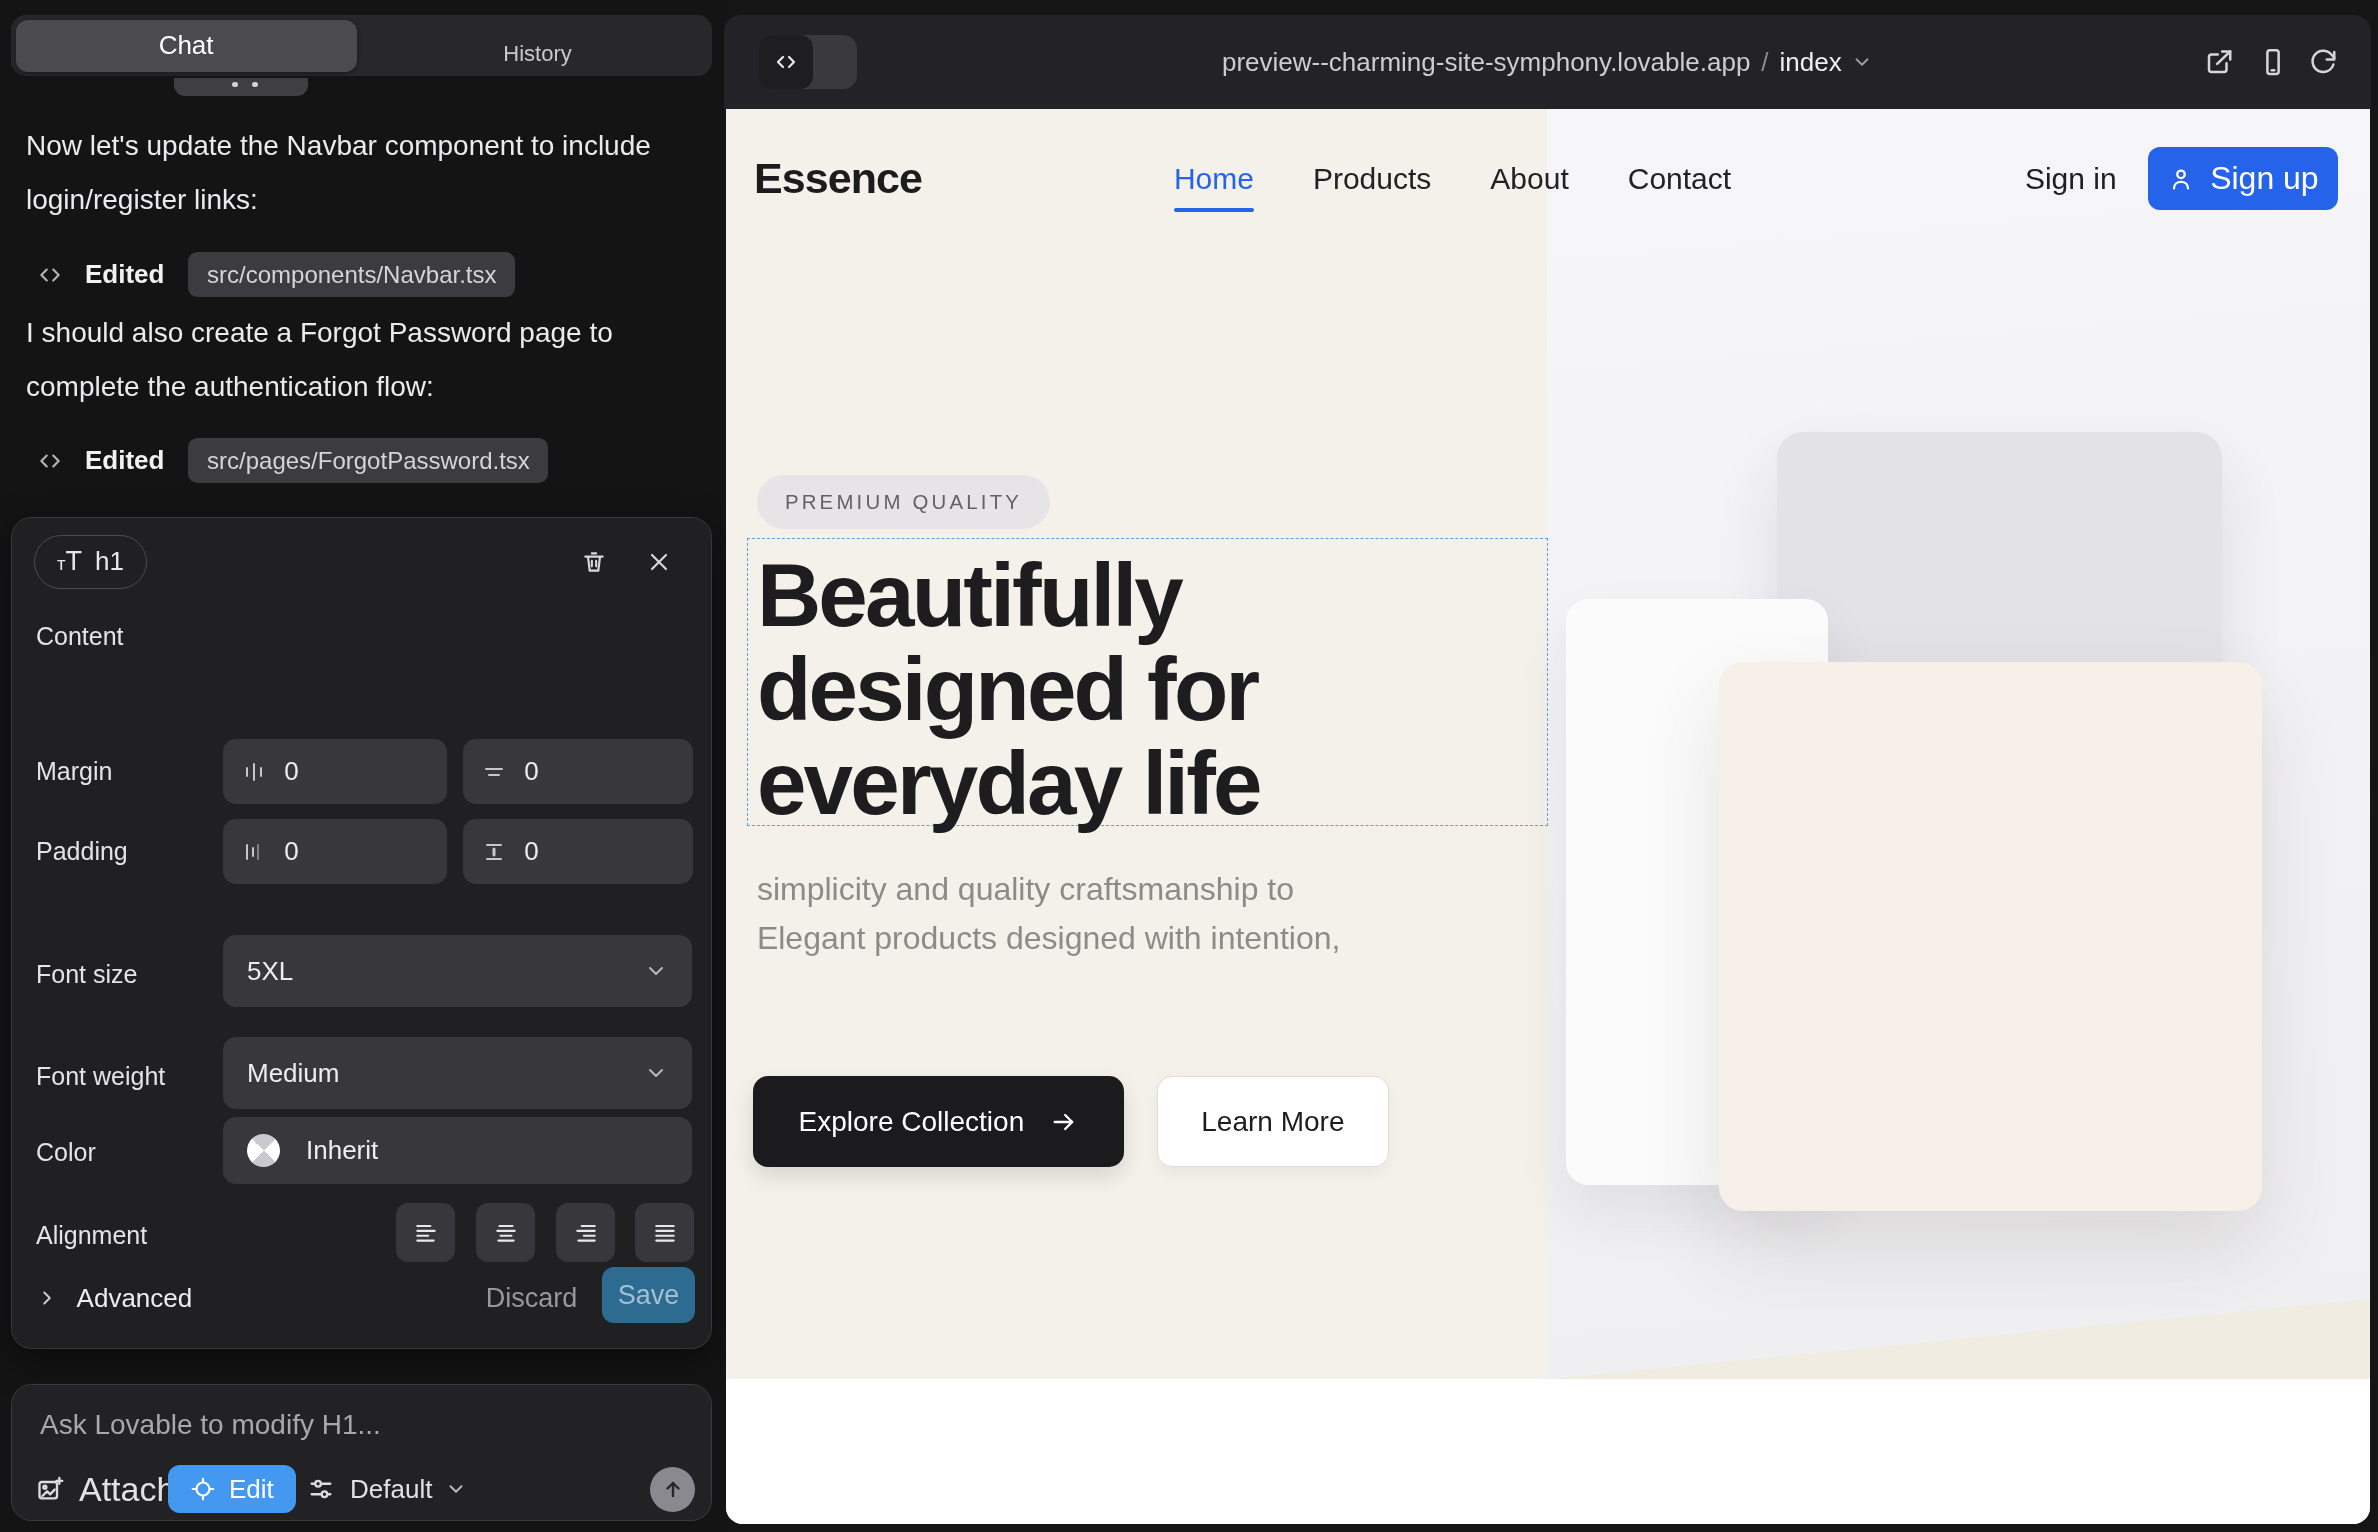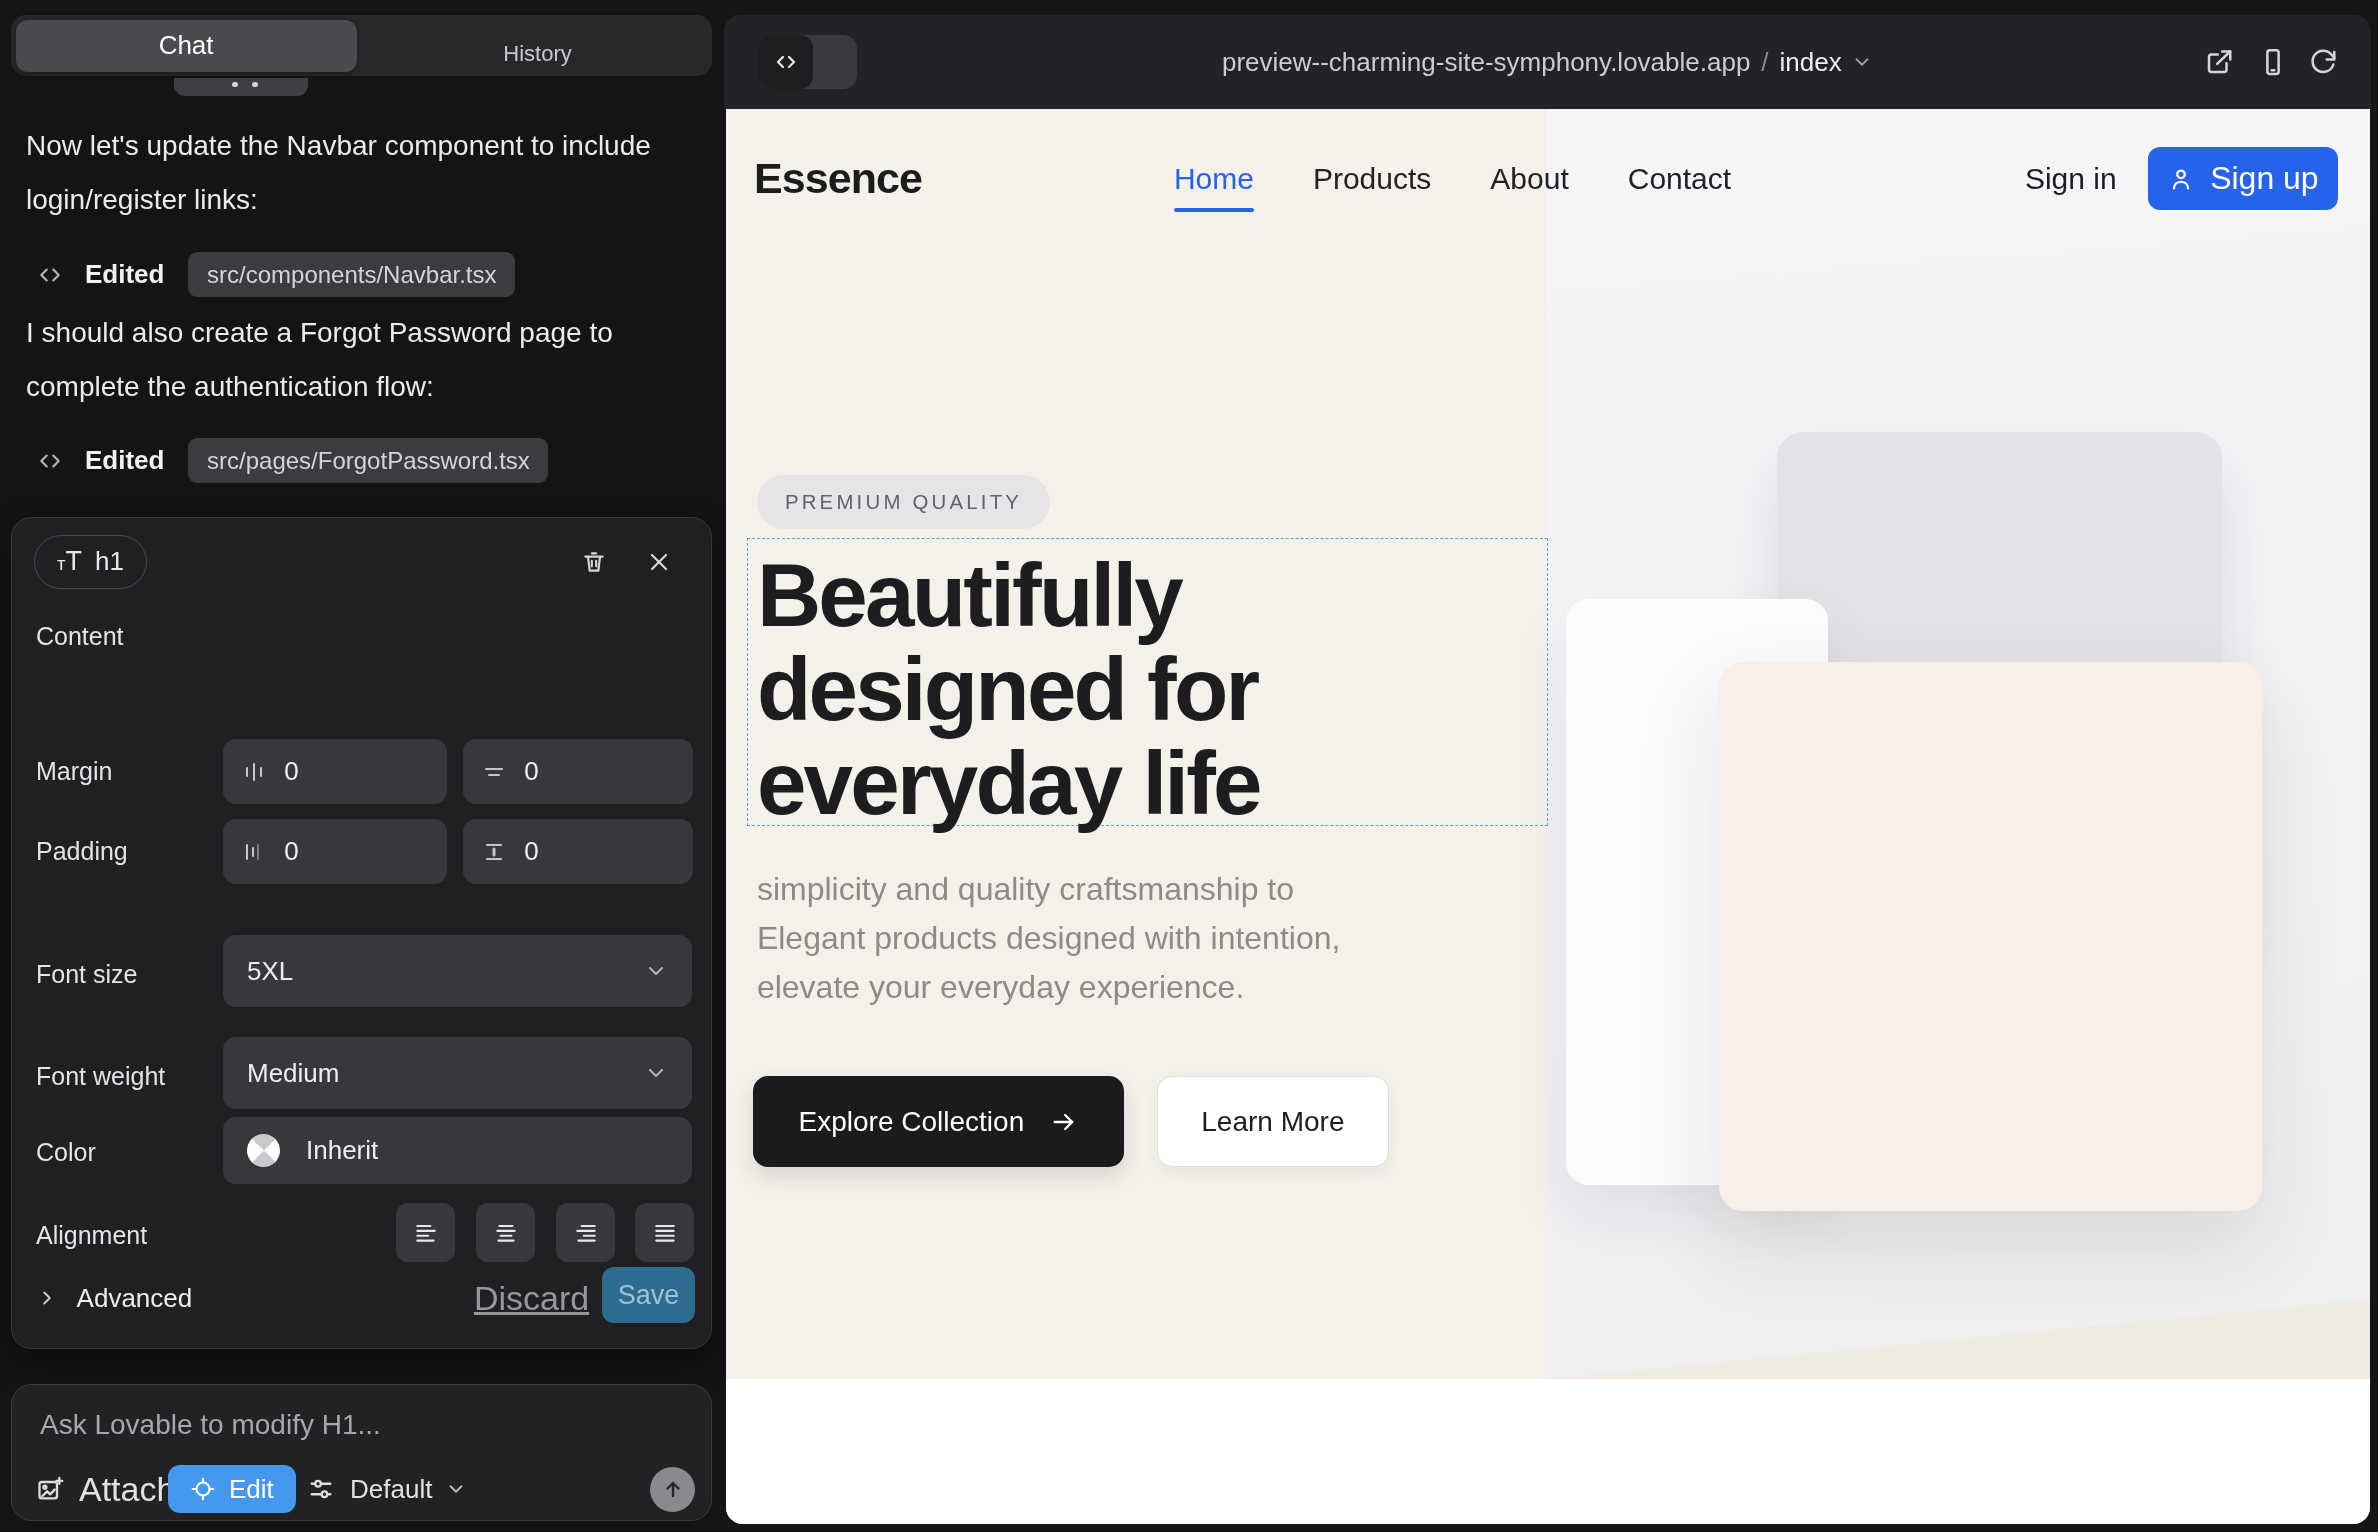--- a/index.html
+++ b/index.html
@@ -59,21 +59,21 @@
   .select-ctl .chev { margin-left:auto; color:#b7b7bc; }
   .swatch { width:33px; height:33px; border-radius:50%;
     background:conic-gradient(from 45deg,#ffffff 0 25%,#c9c9cf 25% 50%,#ffffff 50% 75%,#c9c9cf 75% 100%);
     margin-right:26px; }
   .align-btn { position:absolute; top:685px; width:59px; height:59px; background:#38383c;
     border-radius:12px; display:flex; align-items:center; justify-content:center; color:#e8e8eb; cursor:pointer; }
   .advanced { position:absolute; left:24px; top:757px; height:46px; display:flex; align-items:center;
     color:#ededf0; font-size:26px; cursor:pointer; }
   .advanced .chev { color:#cfcfd4; margin-right:18.6px; }
   .discard { position:absolute; left:464px; top:757px; width:111px; height:46px;
-    display:flex; align-items:center; justify-content:center; color:#97979c; font-size:34px; cursor:pointer;text-decoration:underline; }
+    display:flex; align-items:center; justify-content:center; color:#97979c; font-size:27px; cursor:pointer; }
   .save { position:absolute; left:590px; top:749px; width:93px; height:56px;
     background:#2d6b90; border-radius:12px; display:flex; align-items:center; justify-content:center;
     color:#a3c0d2; font-size:27px; cursor:pointer; }
 
   
   .composer { position:absolute; left:11px; top:1384px; width:701px; height:137px;
     background:#222225; border:1.4px solid #3a3a3f; border-radius:20.4px; }
   .composer .ph { position:absolute; left:28px; top:24px; color:#a7a7ac; font-size:28px; }
   .c-row { position:absolute; left:0; top:80px; width:100%; height:48px; }
   .attach { position:absolute; left:24px; top:0; height:48px; display:flex; align-items:center;
@@ -462,21 +462,20 @@
     <div class="sel-box"></div>
     <h1 class="hero-h1">
       <div>Beautifully</div>
       <div>designed for</div>
       <div>everyday life</div>
     </h1>
 
     <div class="hero-p">
       <div>simplicity and quality craftsmanship to</div>
       <div>Elegant products designed with intention,</div>
-      <div>elevate your everyday experience.</div>
     </div>
 
     <div class="cta1">
       <span>Explore Collection</span>
       <span class="ic">
         <svg width="28" height="28" viewBox="0 0 24 24" fill="none" stroke="currentColor" stroke-width="2" stroke-linecap="round" stroke-linejoin="round">
             <path d="M4 12h15"></path>
             <path d="m13 6 6 6-6 6"></path>
           </svg>
       </span>

